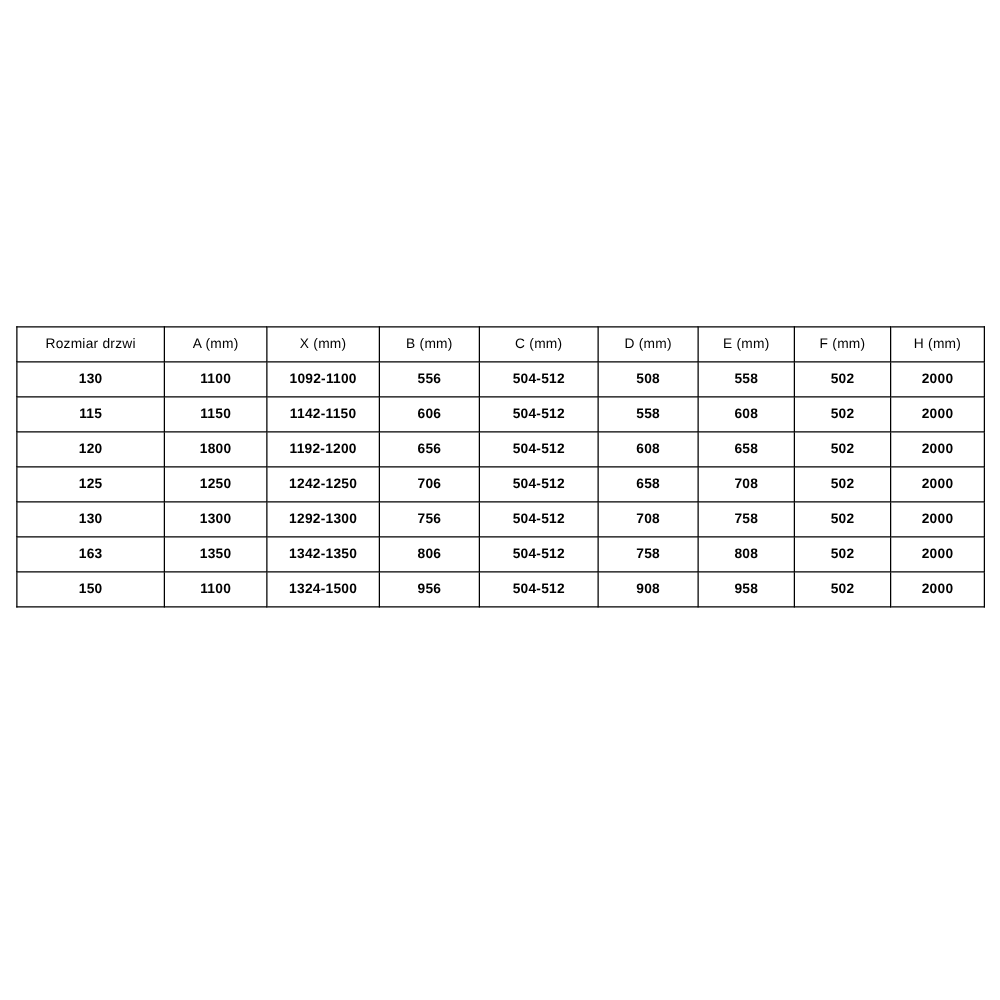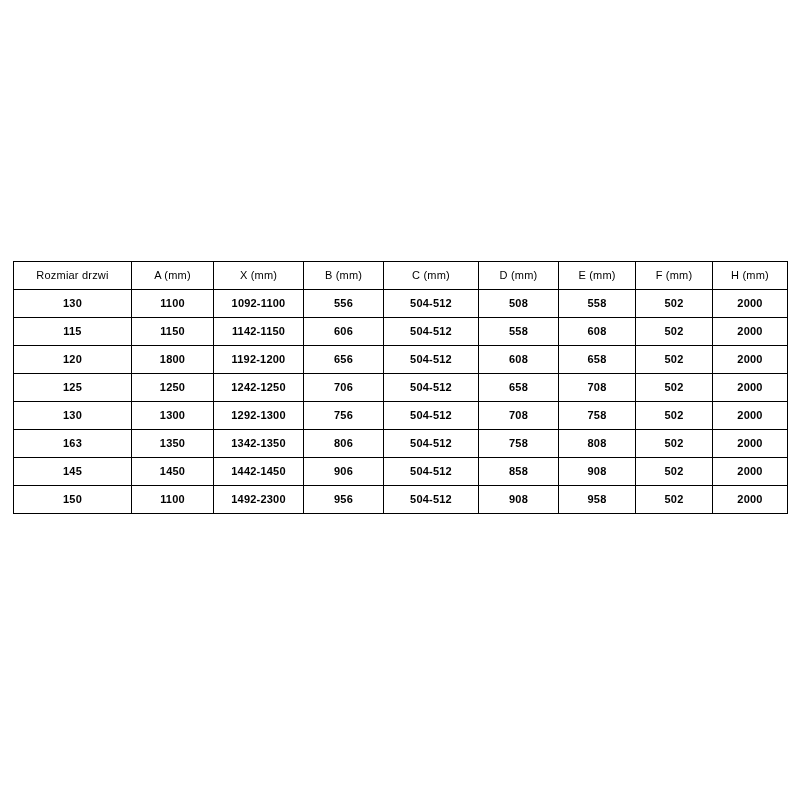--- a/index.html
+++ b/index.html
@@ -144,34 +144,23 @@
           <td>1350</td>
           <td>1342-1350</td>
           <td>806</td>
           <td>504-512</td>
           <td>758</td>
           <td>808</td>
           <td>502</td>
           <td>2000</td>
         </tr>
         <tr>
-          <td>145</td>
-          <td>1450</td>
-          <td>1442-1450</td>
-          <td>906</td>
-          <td>504-512</td>
-          <td>858</td>
-          <td>908</td>
-          <td>502</td>
-          <td>2000</td>
-        </tr>
-        <tr>
           <td>150</td>
           <td>1100</td>
-          <td>1492-2300</td>
+          <td>1324-1500</td>
           <td>956</td>
           <td>504-512</td>
           <td>908</td>
           <td>958</td>
           <td>502</td>
           <td>2000</td>
         </tr>
       </tbody>
   </table>
 </div>

